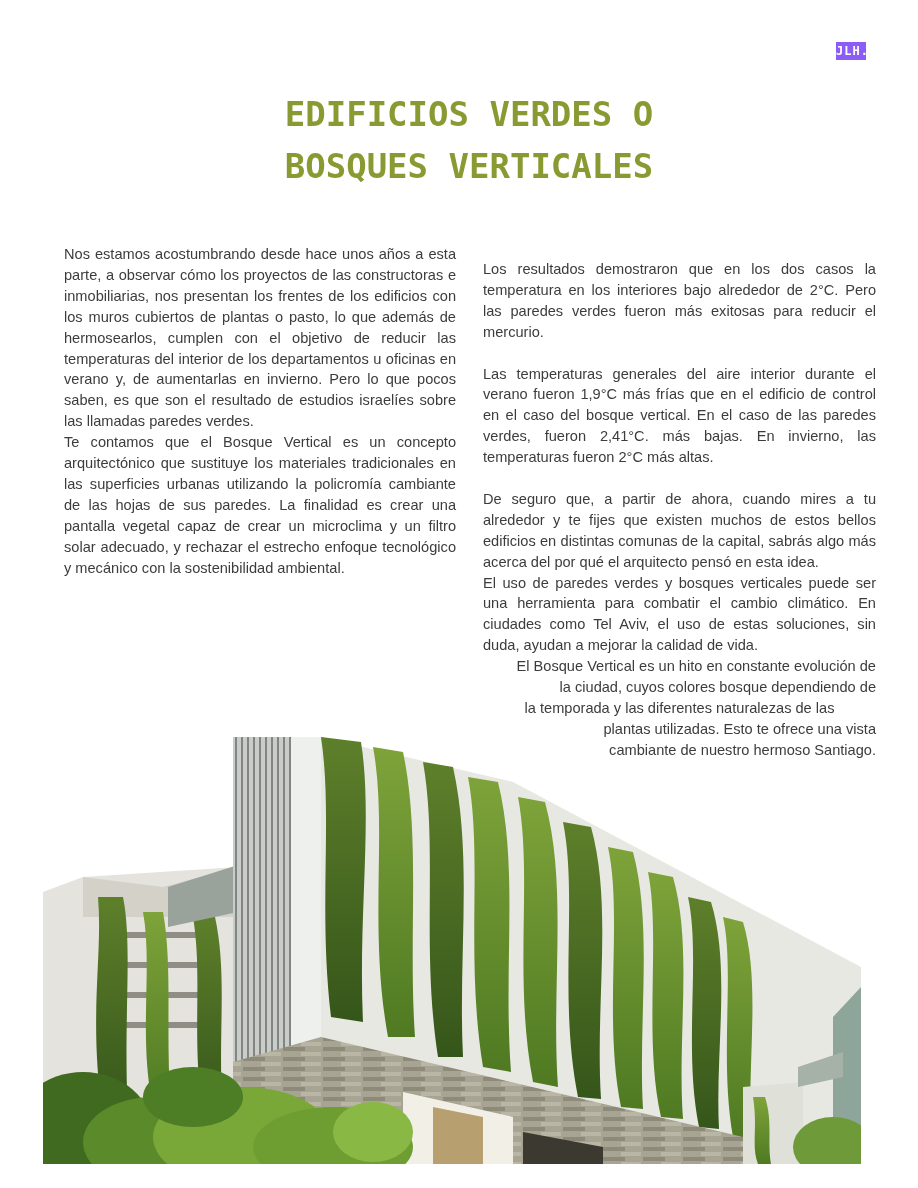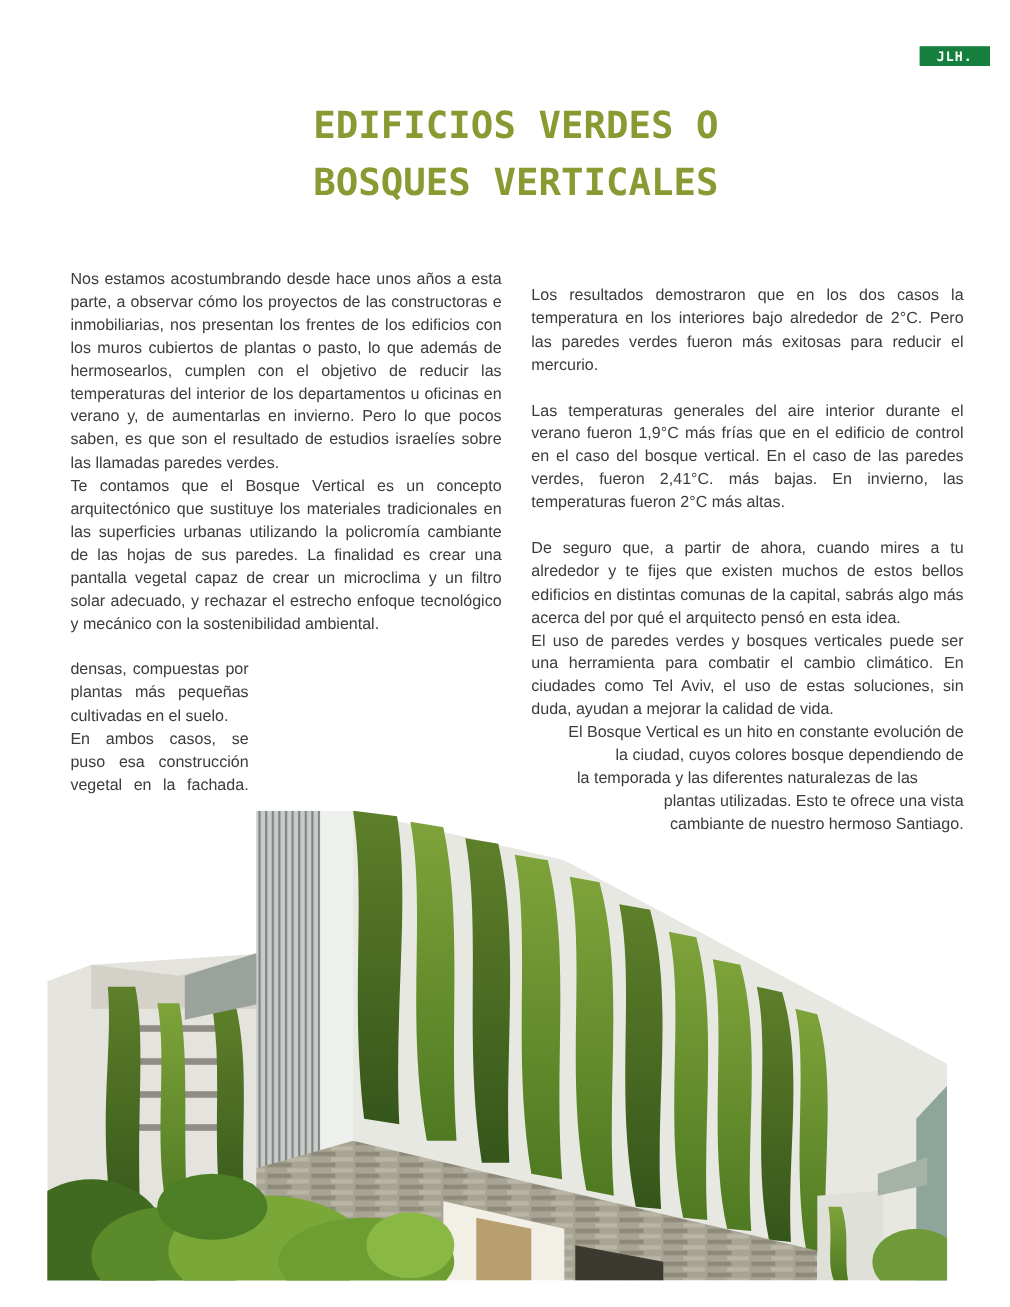--- a/index.html
+++ b/index.html
@@ -1,17 +1,17 @@
 <!DOCTYPE html>
 <html><head>
 <meta charset="utf-8">
 <style>
   html,body{margin:0;padding:0;background:#ffffff;}
   body{width:918px;height:1188px;position:relative;overflow:hidden;font-family:"Liberation Sans","DejaVu Sans",sans-serif;color:#3a3a3a;}
-  .badge{position:absolute;left:836px;top:42px;width:64px;height:18px;background:#15803d;color:#fff;font-family:"DejaVu Sans Mono","Liberation Mono",monospace;font-weight:bold;font-size:12px;line-height:18px;text-align:center;letter-spacing:1px;}
+  .badge{position:absolute;left:836px;top:42px;width:30px;height:18px;background:#8b5cf6;color:#fff;font-family:"DejaVu Sans Mono","Liberation Mono",monospace;font-weight:bold;font-size:12px;line-height:18px;text-align:center;letter-spacing:1px;}
   .title{position:absolute;left:150px;top:88px;width:638px;text-align:center;color:#8a9a32;font-family:"DejaVu Sans Mono","Liberation Mono",monospace;font-weight:bold;font-size:34px;line-height:52px;letter-spacing:0px;margin:0;}
   .title span{display:block;}
   .col{position:absolute;font-size:14.6px;line-height:20.9px;color:#3c3c3c;text-align:justify;font-weight:300;}
   .col p{margin:0;}
   .col .gap{height:20.9px;}
   .left{left:64px;top:244px;width:392px;}
   .right{left:483px;top:259px;width:393px;}
   .wrap-lines p{ text-align:justify; text-align-last:justify;}
   .narrow{width:162px;}
   .right-aligned{text-align:right;}
@@ -104,28 +104,20 @@
   <ellipse cx="200" cy="400" rx="90" ry="50" fill="#7aa838"></ellipse>
   <ellipse cx="290" cy="410" rx="80" ry="40" fill="#6e9d32"></ellipse>
   <ellipse cx="150" cy="360" rx="50" ry="30" fill="#4d7d24"></ellipse>
   <ellipse cx="330" cy="395" rx="40" ry="30" fill="#8ab845"></ellipse>
 </svg>
 
 <div class="col left">
   <p>Nos estamos acostumbrando desde hace unos años a esta parte, a observar cómo los proyectos de las constructoras e inmobiliarias, nos presentan los frentes de los edificios con los muros cubiertos de plantas o pasto, lo que además de hermosearlos, cumplen con el objetivo de reducir las temperaturas del interior de los departamentos u oficinas en verano y, de aumentarlas en invierno.   Pero lo que pocos saben, es que son el resultado de estudios israelíes sobre las llamadas paredes verdes.</p>
   <p>Te contamos que el Bosque Vertical es un concepto arquitectónico que sustituye los materiales tradicionales en las superficies urbanas utilizando la policromía cambiante de las hojas de sus paredes. La finalidad es crear una pantalla vegetal capaz de crear un microclima y un filtro solar adecuado, y rechazar el estrecho enfoque tecnológico y mecánico con la sostenibilidad ambiental.</p>
   <div class="gap"></div>
-  <div class="narrow wrap-lines">
-    <p>densas, compuestas por</p>
-    <p>plantas más pequeñas</p>
-    <p style="text-align-last:left;">cultivadas en el suelo.</p>
-    <p>En ambos casos, se</p>
-    <p>puso esa construcción</p>
-    <p>vegetal en la fachada.</p>
-  </div>
 </div>
 
 <div class="col right">
   <p>Los resultados demostraron que en los dos casos la temperatura en los interiores bajo alrededor de 2°C. Pero las paredes verdes fueron más exitosas para reducir el mercurio.</p>
   <div class="gap"></div>
   <p>Las temperaturas generales del aire interior durante el verano fueron 1,9°C más frías que en el edificio de control en el caso del bosque vertical.  En el caso de las paredes verdes, fueron 2,41°C. más bajas. En invierno, las temperaturas fueron 2°C más altas.</p>
   <div class="gap"></div>
   <p>De seguro que, a partir de ahora, cuando mires a tu alrededor y te fijes que existen muchos de estos bellos edificios en distintas comunas de la capital, sabrás algo más acerca del por qué el arquitecto pensó en esta idea.</p>
   <p>El uso de paredes verdes y bosques verticales puede ser una herramienta para combatir el cambio climático. En ciudades como Tel Aviv, el uso de estas soluciones, sin duda, ayudan a mejorar la calidad de vida.</p>
   <div class="right-aligned">

